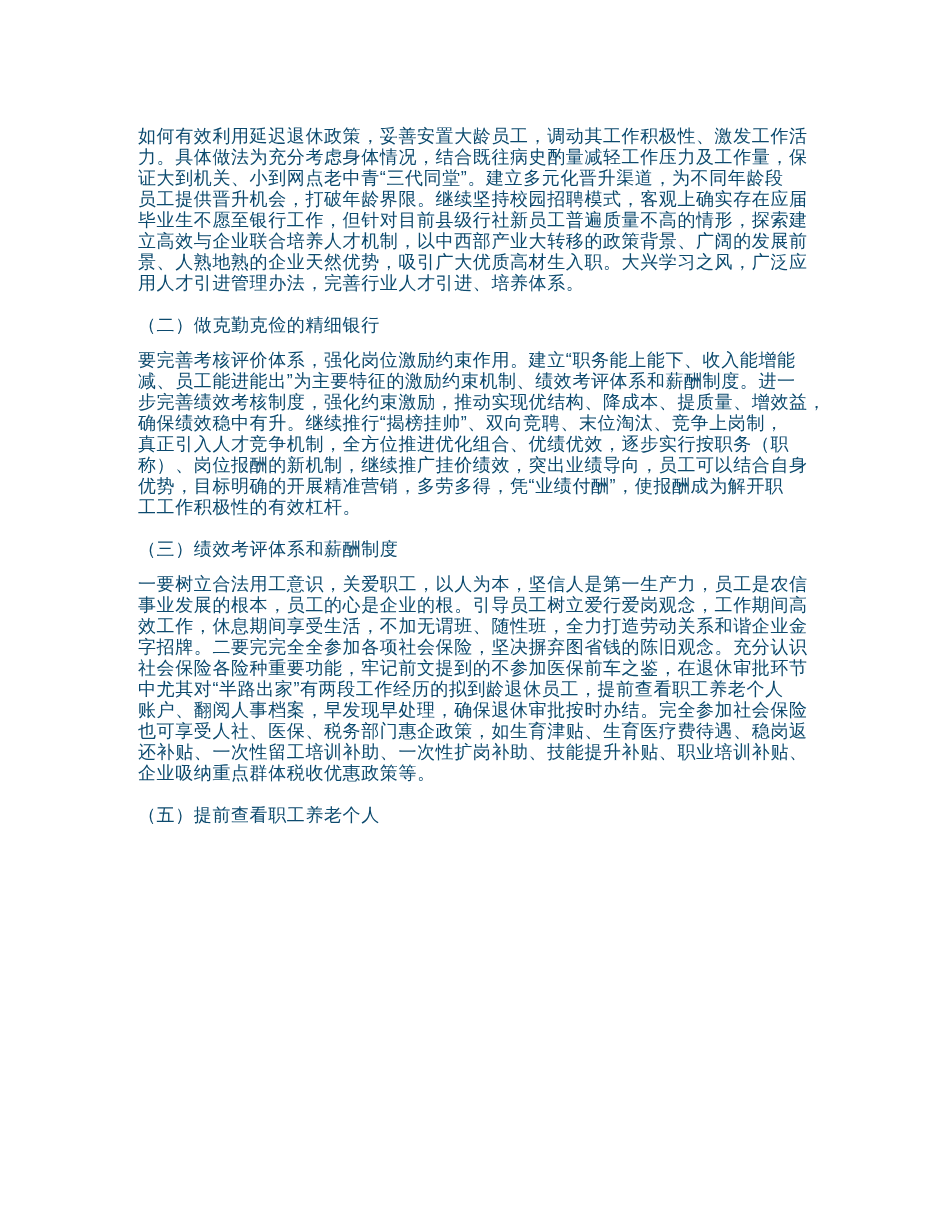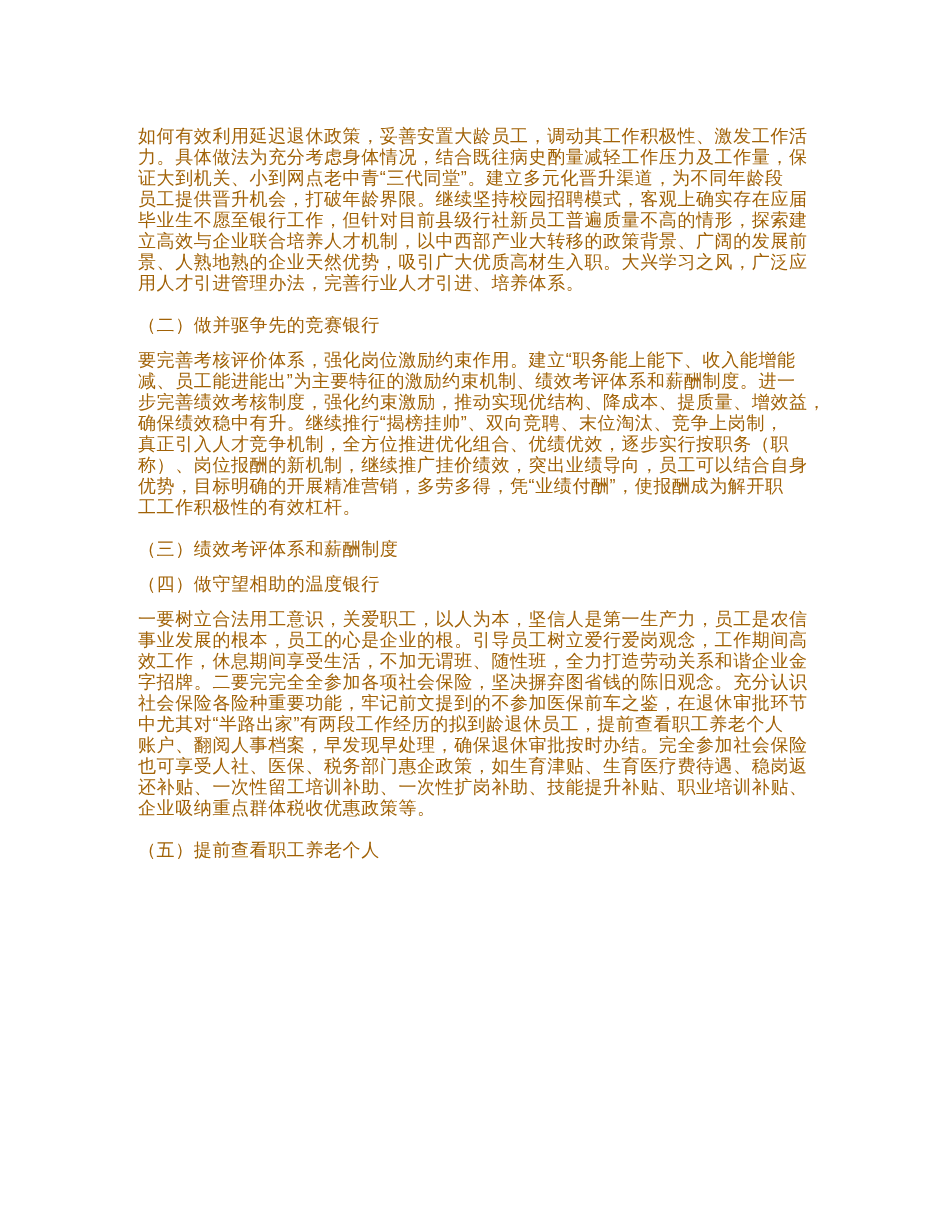--- a/index.html
+++ b/index.html
@@ -15,21 +15,21 @@
   .page {
     box-sizing: border-box;
     width: 950px;
     height: 1230px;
     background: #ffffff;
     padding: 126px 97px 0 138px;
     font-family: "Liberation Sans", sans-serif;
     font-size: 18px;
     line-height: 21px;
     letter-spacing: 0.6px;
-    color: #a16207;
+    color: #0c4a6e;
     font-weight: 500;
   }
   .block {
     white-space: pre-line;
     text-align: left;
   }
   .block-paragraph {
     margin: 0 0 21px 0;
   }
   .block-heading {
@@ -42,31 +42,30 @@
 
 <div class="page">
   <div class="block block-paragraph">如何有效利用延迟退休政策，妥善安置大龄员工，调动其工作积极性、激发工作活
 力。具体做法为充分考虑身体情况，结合既往病史酌量减轻工作压力及工作量，保
 证大到机关、小到网点老中青“三代同堂”。建立多元化晋升渠道，为不同年龄段
 员工提供晋升机会，打破年龄界限。继续坚持校园招聘模式，客观上确实存在应届
 毕业生不愿至银行工作，但针对目前县级行社新员工普遍质量不高的情形，探索建
 立高效与企业联合培养人才机制，以中西部产业大转移的政策背景、广阔的发展前
 景、人熟地熟的企业天然优势，吸引广大优质高材生入职。大兴学习之风，广泛应
 用人才引进管理办法，完善行业人才引进、培养体系。</div>
-  <div class="block block-heading">（二）做并驱争先的竞赛银行</div>
+  <div class="block block-heading">（二）做克勤克俭的精细银行</div>
   <div class="block block-paragraph">要完善考核评价体系，强化岗位激励约束作用。建立“职务能上能下、收入能增能
 减、员工能进能出”为主要特征的激励约束机制、绩效考评体系和薪酬制度。进一
 步完善绩效考核制度，强化约束激励，推动实现优结构、降成本、提质量、增效益，
 确保绩效稳中有升。继续推行“揭榜挂帅”、双向竞聘、末位淘汰、竞争上岗制，
 真正引入人才竞争机制，全方位推进优化组合、优绩优效，逐步实行按职务（职
 称）、岗位报酬的新机制，继续推广挂价绩效，突出业绩导向，员工可以结合自身
 优势，目标明确的开展精准营销，多劳多得，凭“业绩付酬”，使报酬成为解开职
 工工作积极性的有效杠杆。</div>
   <div class="block block-heading">（三）绩效考评体系和薪酬制度</div>
-  <div class="block block-heading">（四）做守望相助的温度银行</div>
   <div class="block block-paragraph">一要树立合法用工意识，关爱职工，以人为本，坚信人是第一生产力，员工是农信
 事业发展的根本，员工的心是企业的根。引导员工树立爱行爱岗观念，工作期间高
 效工作，休息期间享受生活，不加无谓班、随性班，全力打造劳动关系和谐企业金
 字招牌。二要完完全全参加各项社会保险，坚决摒弃图省钱的陈旧观念。充分认识
 社会保险各险种重要功能，牢记前文提到的不参加医保前车之鉴，在退休审批环节
 中尤其对“半路出家”有两段工作经历的拟到龄退休员工，提前查看职工养老个人
 账户、翻阅人事档案，早发现早处理，确保退休审批按时办结。完全参加社会保险
 也可享受人社、医保、税务部门惠企政策，如生育津贴、生育医疗费待遇、稳岗返
 还补贴、一次性留工培训补助、一次性扩岗补助、技能提升补贴、职业培训补贴、
 企业吸纳重点群体税收优惠政策等。</div>

